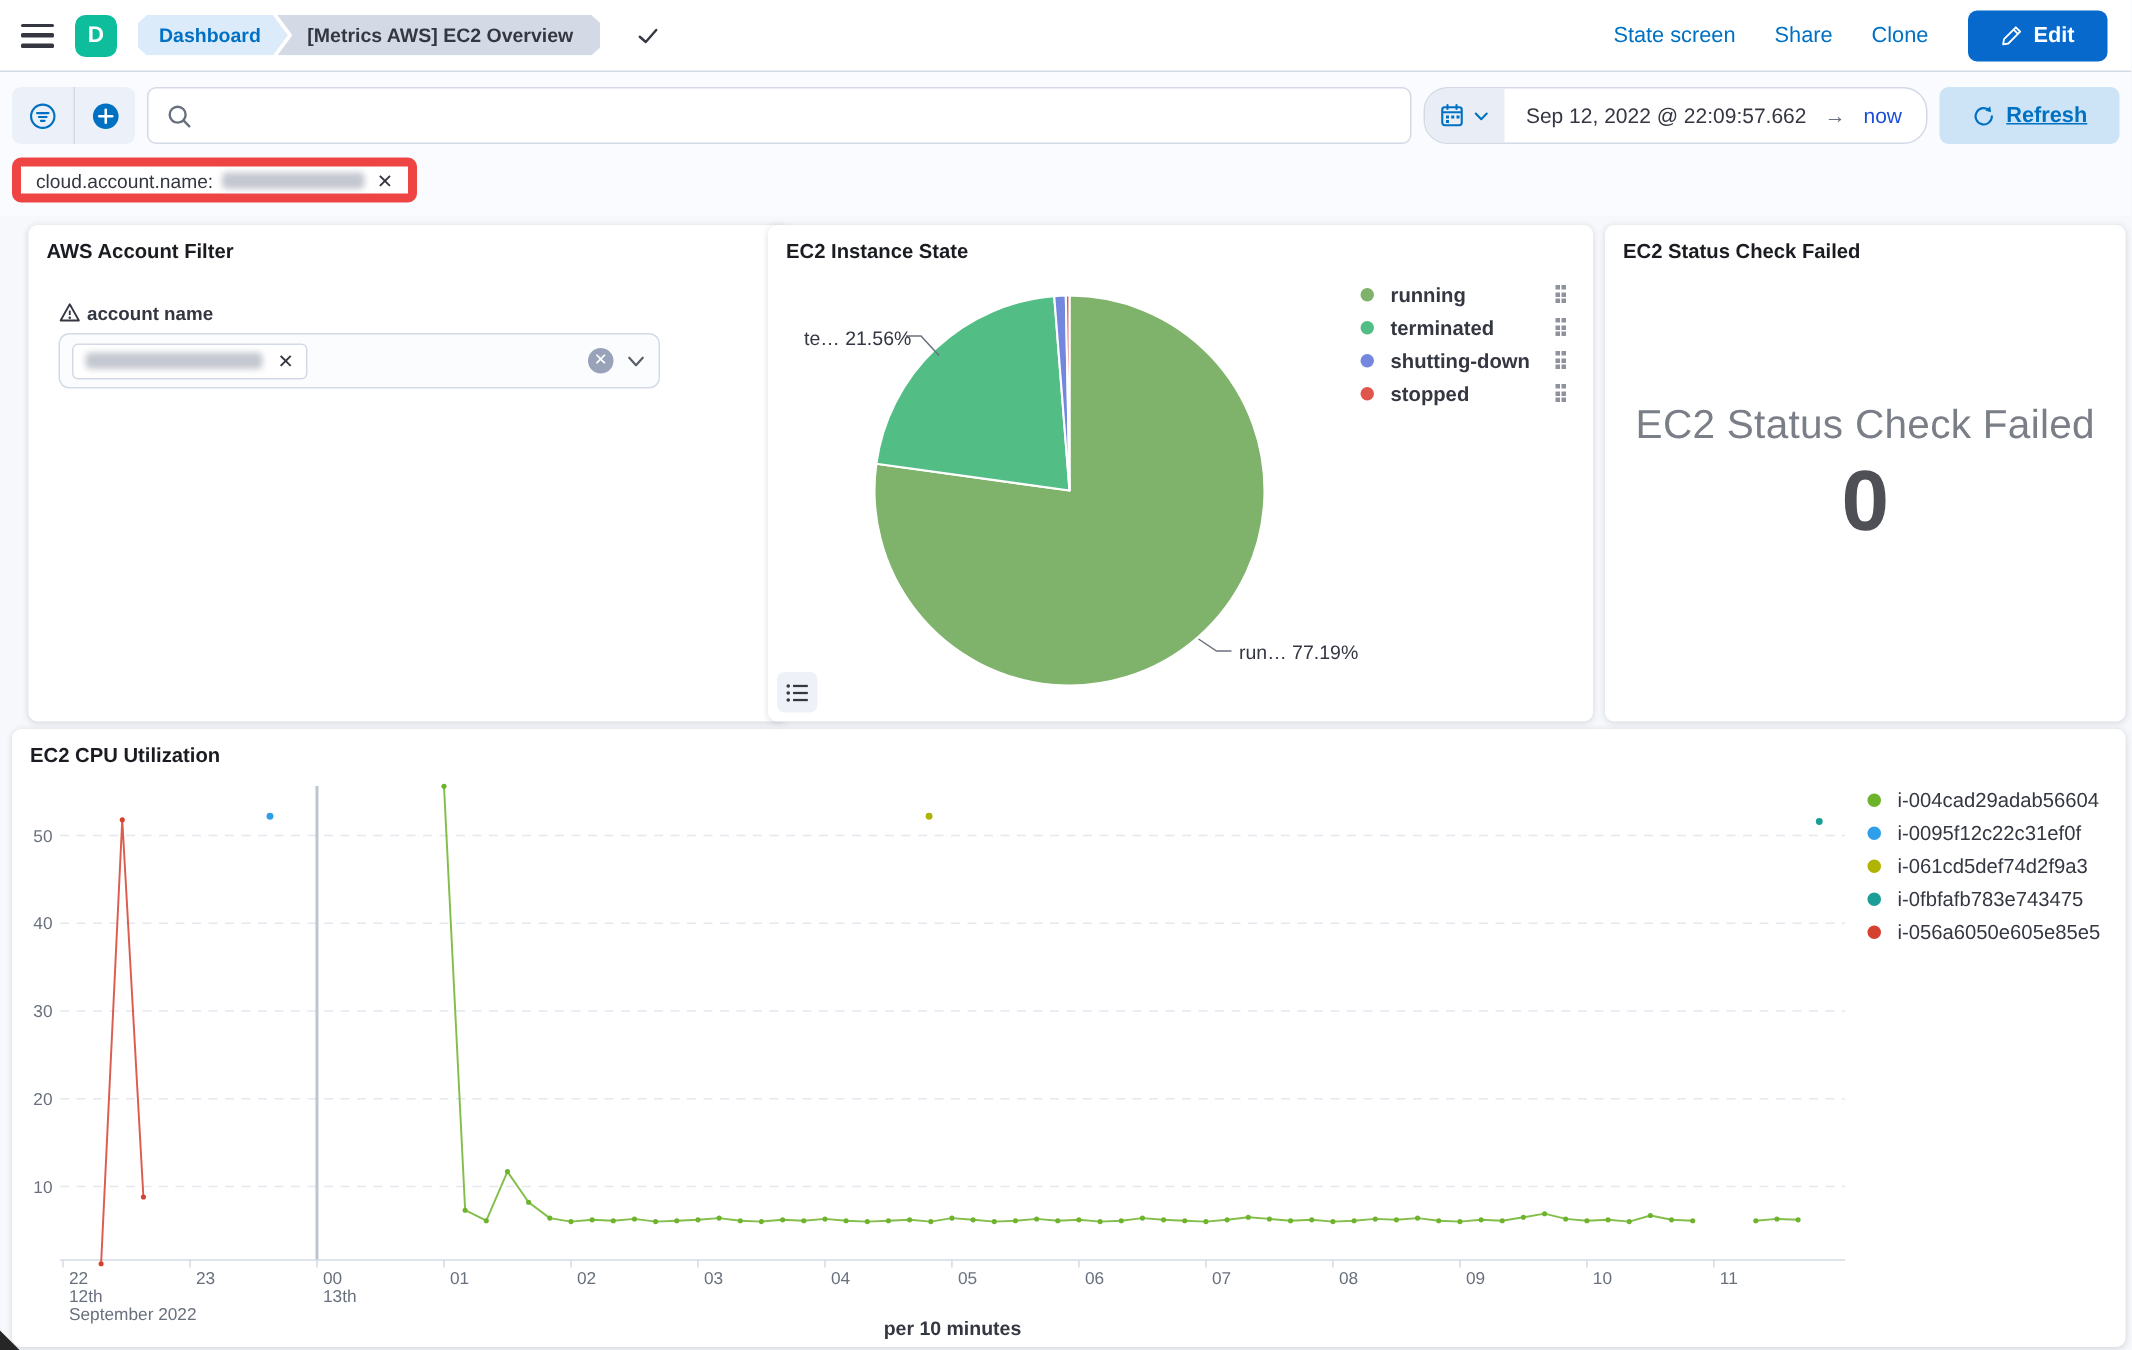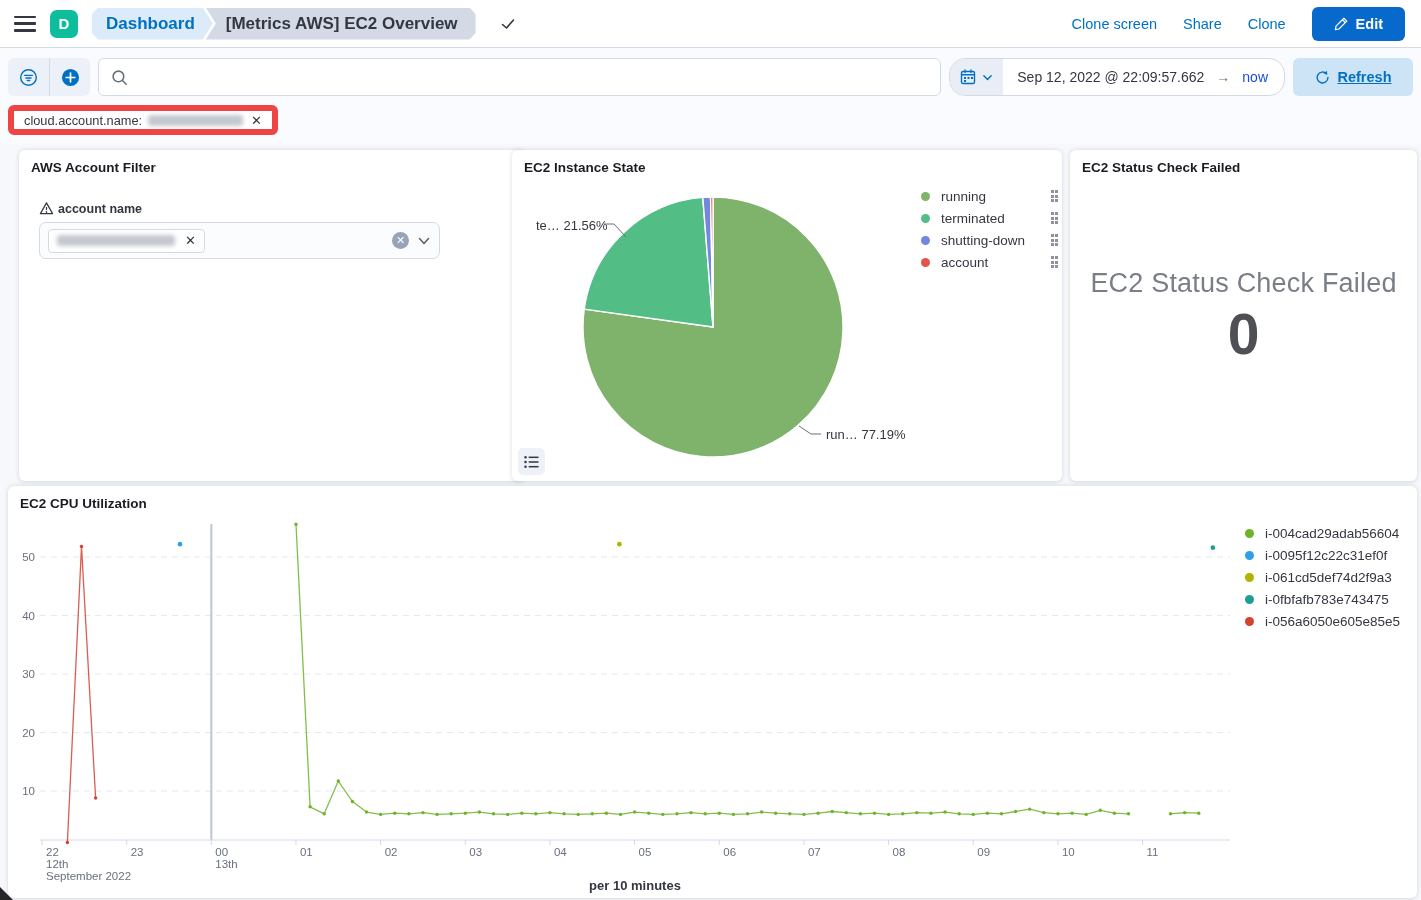--- a/index.html
+++ b/index.html
@@ -20,21 +20,21 @@
   }
   .h-left { display:flex; align-items:center; gap:14px; }
   .burger { width:22px; height:16px; display:flex; flex-direction:column; justify-content:space-between; background:none; border:none; cursor:pointer; }
   .burger span { display:block; height:2.6px; background:#343741; border-radius:1px; }
   .logo-badge {
     width:28px; height:28px; border-radius:7px; background:#0dbd9c;
     color:#fff; font-weight:700; font-size:15px;
     display:flex; align-items:center; justify-content:center;
   }
   .crumbs { display:flex; align-items:center; }
-  .crumb { font-size:17px; font-weight:600; padding:6px 18px 6px 14px; white-space:nowrap; }
+  .crumb { font-size:13px; font-weight:600; padding:6px 18px 6px 14px; white-space:nowrap; }
   .crumb.first {
     background:#dcebfa; color:#0071c2;
     clip-path:polygon(6px 0, calc(100% - 10px) 0, 100% 50%, calc(100% - 10px) 100%, 6px 100%, 0 80%, 0 20%);
   }
   .crumb.last {
     background:#d3dae6; color:#343741; margin-left:-7px;
     padding-left:20px;
     clip-path:polygon(0 0, calc(100% - 6px) 0, 100% 20%, 100% 80%, calc(100% - 6px) 100%, 0 100%, 10px 50%);
   }
   .check-ic { margin-left:10px; display:flex; align-items:center; }
@@ -155,21 +155,21 @@
       <span class="crumb first">Dashboard</span>
       <span class="crumb last">[Metrics AWS] EC2 Overview</span>
     </nav>
     <span class="check-ic">
       <svg width="16" height="16" viewBox="0 0 16 16">
           <polyline points="2.5,8.5 6.5,12 13.5,4" fill="none" stroke="#343741" stroke-width="1.6" stroke-linecap="round" stroke-linejoin="round"></polyline>
         </svg>
     </span>
   </div>
   <div class="h-right">
-    <button class="nav-link">Clone screen</button>
+    <button class="nav-link">State screen</button>
     <button class="nav-link">Share</button>
     <button class="nav-link">Clone</button>
     <button class="edit-btn">
       <span>
         <svg width="14" height="14" viewBox="0 0 16 16">
             <path d="M11.3 1.4 14.6 4.7 5.6 13.7 1.6 14.4 2.3 10.4 Z M10 3.5 12.5 6" fill="none" stroke="#fff" stroke-width="1.4" stroke-linejoin="round"></path>
           </svg>
       </span>
       <span>Edit</span>
     </button>
@@ -280,21 +280,21 @@
         <path d="M 201 177 L 201.00 47.00 A 130 130 0 1 1 72.23 159.17 Z" fill="#7fb26a" stroke="#ffffff" stroke-width="1.4" stroke-linejoin="round"></path>
         <path d="M 201 177 L 72.23 159.17 A 130 130 0 0 1 190.80 47.40 Z" fill="#52be85" stroke="#ffffff" stroke-width="1.4" stroke-linejoin="round"></path>
         <path d="M 201 177 L 190.80 47.40 A 130 130 0 0 1 198.55 47.02 Z" fill="#7287dd" stroke="#ffffff" stroke-width="1.4" stroke-linejoin="round"></path>
         <path d="M 201 177 L 198.55 47.02 A 130 130 0 0 1 200.98 47.00 Z" fill="#e0564c" stroke="#ffffff" stroke-width="1.4" stroke-linejoin="round"></path>
       </g>
     <polyline points="92,74 102,74 114,87" fill="none" stroke="#69707d" stroke-width="1"></polyline>
     <polyline points="287,276 299,284 309,284" fill="none" stroke="#69707d" stroke-width="1"></polyline>
   </svg>
   <div class="pie-callout" style="left:24px; top:68px;">te… 21.56%</div>
   <div class="pie-callout" style="left:314px; top:277px;">run… 77.19%</div>
-  <div class="legend" style="left:409px; top:35px;">
+  <div class="legend" style="left:395px; top:35px;font-weight:bold;">
     <div class="legend-row pie-legend-row">
       <span class="legend-dot" style="background-color: rgb(127, 178, 106);"></span>
       <span class="legend-label">running</span>
       <span class="boxes-v">
           <i></i>
           <i></i>
           <i></i>
           <i></i>
           <i></i>
           <i></i>
@@ -319,21 +319,21 @@
           <i></i>
           <i></i>
           <i></i>
           <i></i>
           <i></i>
           <i></i>
         </span>
     </div>
     <div class="legend-row pie-legend-row">
       <span class="legend-dot" style="background-color: rgb(224, 86, 76);"></span>
-      <span class="legend-label">account</span>
+      <span class="legend-label">stopped</span>
       <span class="boxes-v">
           <i></i>
           <i></i>
           <i></i>
           <i></i>
           <i></i>
           <i></i>
         </span>
     </div>
   </div>

